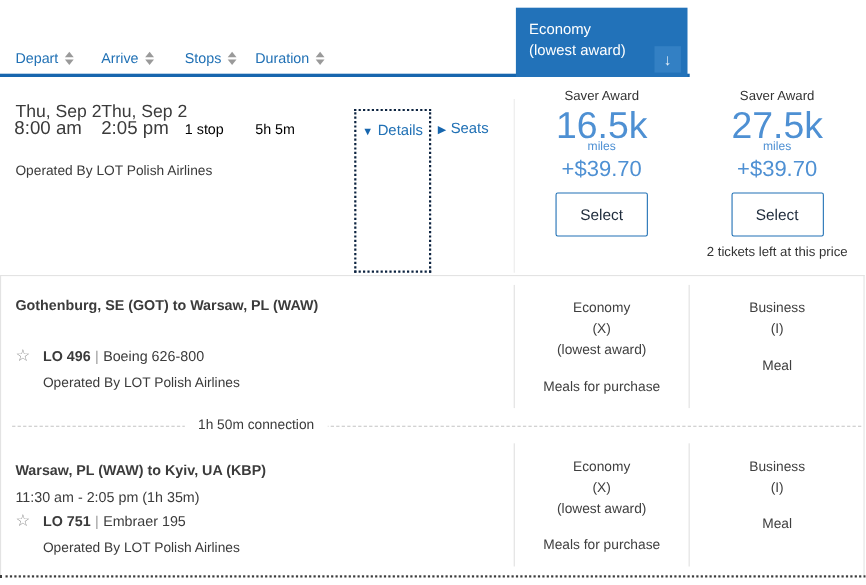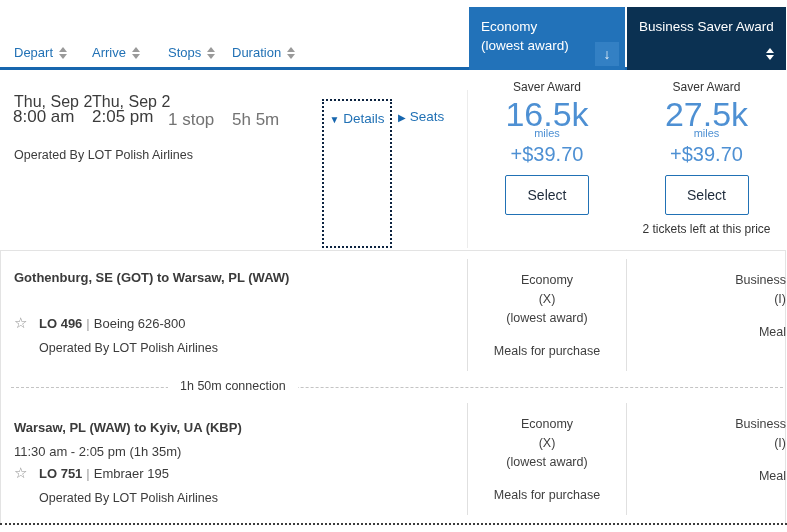--- a/index.html
+++ b/index.html
@@ -21,21 +21,21 @@
   .fare-head.business { left:627px; width:159px; background:#0b3152; }
   .fare-head .l1 { font-size:13.5px; line-height:19px; }
   .fare-head .dd-arrow { position:absolute; right:6px; bottom:4px; width:24px; height:24px; background:#3380c4; color:#e8f0f8; font-size:14px; display:flex; align-items:center; justify-content:center; }
   .fare-head .sort-glyph { position:absolute; right:12px; bottom:10px; }
   .fare-head .sort-glyph .tri-up { border-bottom-color:#fff; }
   .fare-head .sort-glyph .tri-down { border-top-color:#fff; }
 
   
   .small-date { position:absolute; font-size:16px; color:#3b3b3b; }
   .big-time { position:absolute; font-size:17px; color:#3b3b3b; }
-  .blue-link { position:absolute; font-size:17px; color:#737373; cursor:pointer; }
+  .blue-link { position:absolute; font-size:13px; color:#000000; cursor:pointer; }
   .operated { position:absolute; font-size:12.5px; color:#3b3b3b; }
   .row-vsep { position:absolute; left:467px; top:90px; width:1px; height:158px; background:#ececec; }
 
   .details-box { position:absolute; left:322px; top:99px; width:70px; height:149px; border:2px dotted #0c2340; cursor:pointer; }
   .caret { font-size:10px; color:#1766ae; margin-right:4px; }
   .details-link { position:absolute; top:10px; left:0; width:100%; text-align:center; font-size:13.5px; color:#2171b5; }
   .seats-link { position:absolute; left:398px; top:109px; font-size:13.5px; color:#2171b5; cursor:pointer; }
 
   
   .fare-cell { position:absolute; top:70px; height:178px; text-align:center; }
@@ -53,21 +53,21 @@
   .seg-route { position:absolute; left:13px; font-size:13px; font-weight:bold; color:#3b3b3b; }
   .seg-times { position:absolute; left:13px; font-size:13px; color:#3b3b3b; }
   .star-ico { position:absolute; left:13px; font-size:15px; color:#8f8f8f; }
   .seg-flight { position:absolute; left:38px; font-size:13px; color:#3b3b3b; }
   .seg-flight .fnum { font-weight:bold; }
   .seg-flight .pipe { color:#9a9a9a; padding:0 4px; }
   .seg-operated { position:absolute; left:38px; font-size:12.5px; color:#3b3b3b; }
 
   .cabin-col { position:absolute; width:160px; height:112px; padding-top:12px; text-align:center; font-size:12.5px; color:#3f3f3f; line-height:19px; }
   .cabin-col.eco { left:466px; border-left:1px solid #e0e0e0; border-right:1px solid #e0e0e0; }
-  .cabin-col.bus { left:626px; width:159px;text-align:right; }
+  .cabin-col.bus { left:626px; width:159px; }
   .cabin-col .meal { margin-top:14px; }
   .cabin-col.bus .meal { margin-top:14px; }
 
   .connection-row { position:absolute; left:0; top:127px; width:100%; height:20px; }
   .connection-row .dash { position:absolute; top:9px; left:10px; right:2px; border-top:1px dashed #c4c4c4; }
   .connection-row .conn-text { position:absolute; top:1px; left:167px; background:#fff; padding:0 12px; font-size:12.5px; color:#3b3b3b; }
 
   .bottom-dotted { position:absolute; top:523px; left:0; width:100%; border-top:2px dotted #3c3c3c; }
 </style>
 </head>
@@ -104,27 +104,20 @@
           <span class="tri-down"></span>
         </span>
     </div>
   </div>
   <div class="header-underline"></div>
 
   <div class="fare-head economy">
     <div class="l1">Economy</div>
     <div class="l1">(lowest award)</div>
     <div class="dd-arrow">↓</div>
-  </div>
-  <div class="fare-head business">
-    <div class="l1">Business Saver Award</div>
-    <span class="sort-glyph">
-        <span class="tri-up"></span>
-        <span class="tri-down"></span>
-      </span>
   </div>
 
   <div class="small-date" style="left:14px; top:93px">Thu, Sep 2</div>
   <div class="big-time" style="left:13px; top:107px">8:00 am</div>
   <div class="small-date" style="left:92px; top:93px">Thu, Sep 2</div>
   <div class="big-time" style="left:92px; top:107px">2:05 pm</div>
   <div class="blue-link" style="left:168px; top:110px">1 stop</div>
   <div class="blue-link" style="left:232px; top:110px; cursor:default">5h 5m</div>
   <div class="row-vsep"></div>
 

